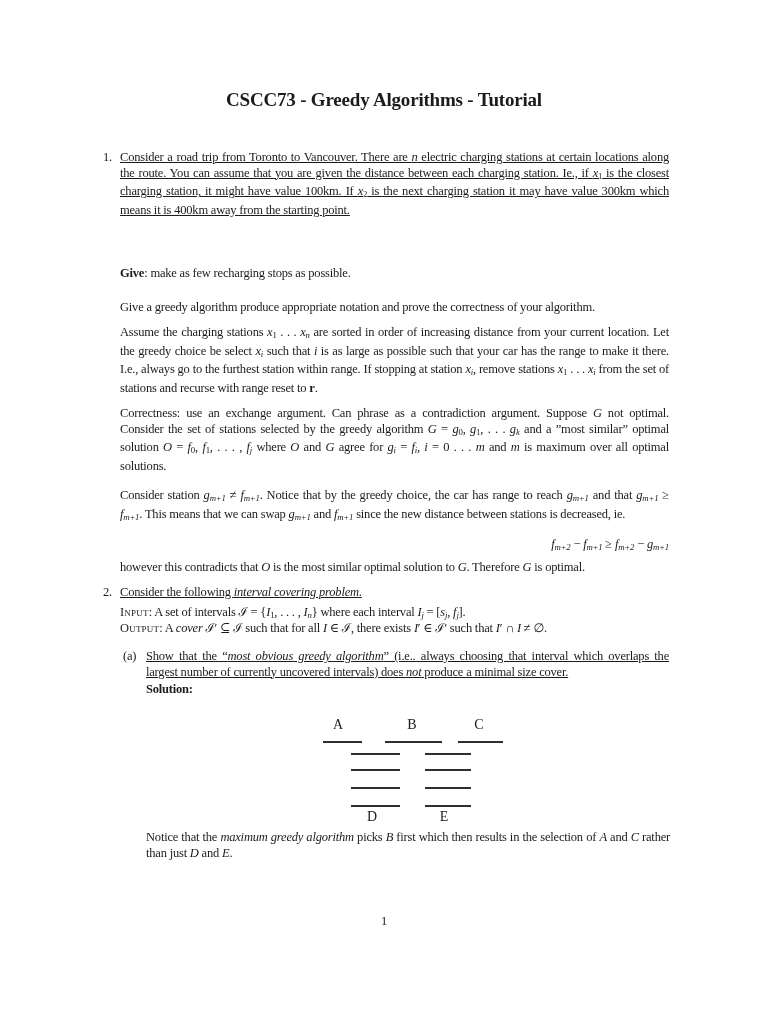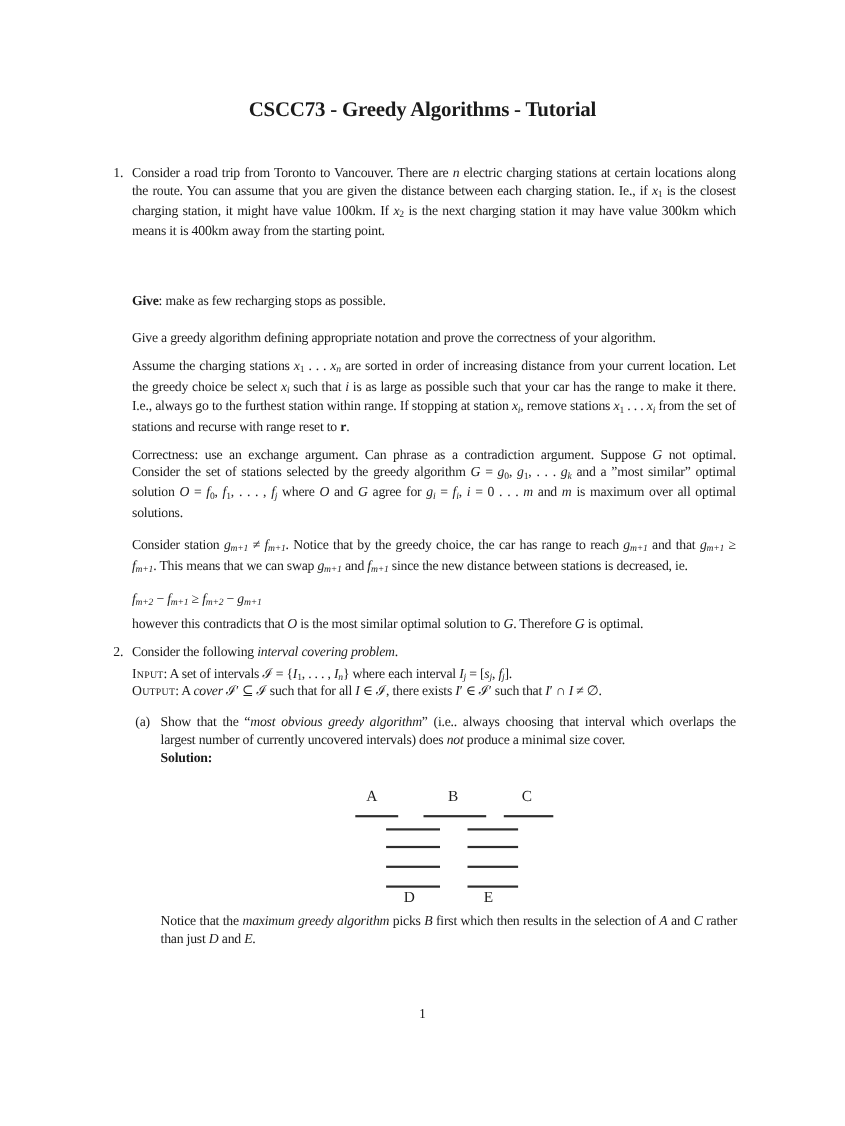--- a/index.html
+++ b/index.html
@@ -11,21 +11,21 @@
   }
   .page { position:relative; width:728px; height:1024px; background:#ffffff; overflow:hidden; }
   .blk {
     position:absolute;
     font-size:12.5px; line-height:15.5px; letter-spacing:-0.2px;
     text-align:justify;
   }
   .row { display:flex; }
   .num  { width:17px; flex:none; }
   .numa { width:23px; flex:none; }
-  .txt { flex:1; text-align:justify; }
+  .txt { flex:1; text-align:justify;text-decoration:underline; }
   .title {
     position:absolute; top:89px; left:100px; width:568px;
     text-align:center; font-size:19px; font-weight:bold; letter-spacing:-0.2px;
   }
   .center { text-align:center; }
   .i   { font-style:italic; }
   .b   { font-weight:bold; }
   .sub  { font-size:70%; vertical-align:-0.25em; }
   .subi { font-size:70%; vertical-align:-0.25em; font-style:italic; }
   .sc  { font-variant:small-caps; letter-spacing:0.2px; }
@@ -44,29 +44,29 @@
 
 
   <div class="blk row" style="top:150px; left:103px; width:566px;">
     <span class="num">1.</span>
     <div class="txt">Consider a road trip from Toronto to Vancouver. There are <span class="i">n</span> electric charging stations at certain locations along the route. You can assume that you are given the distance between each charging station. Ie., if <span class="i">x</span><span class="sub">1</span> is the closest charging station, it might have value 100km. If <span class="i">x</span><span class="sub">2</span> is the next charging station it may have value 300km which means it is 400km away from the starting point.</div>
   </div>
 
 
   <div class="blk" style="top:266px; left:120px; width:549px;"><span class="b">Give</span>: make as few recharging stops as possible.</div>
 
-  <div class="blk" style="top:300px; left:120px; width:549px;">Give a greedy algorithm defining appropriate notation and prove the correctness of your algorithm.</div>
+  <div class="blk" style="top:300px; left:120px; width:549px;">Give a greedy algorithm produce appropriate notation and prove the correctness of your algorithm.</div>
 
   <div class="blk" style="top:325px; left:120px; width:549px;">Assume the charging stations <span class="i">x</span><span class="sub">1</span> . . . <span class="i">x</span><span class="subi">n</span> are sorted in order of increasing distance from your current location. Let the greedy choice be select <span class="i">x</span><span class="subi">i</span> such that <span class="i">i</span> is as large as possible such that your car has the range to make it there. I.e., always go to the furthest station within range. If stopping at station <span class="i">x</span><span class="subi">i</span>, remove stations <span class="i">x</span><span class="sub">1</span> . . . <span class="i">x</span><span class="subi">i</span> from the set of stations and recurse with range reset to <span class="b">r</span>.</div>
 
   <div class="blk" style="top:406px; left:120px; width:549px;">Correctness: use an exchange argument. Can phrase as a contradiction argument. Suppose <span class="i">G</span> not optimal. Consider the set of stations selected by the greedy algorithm <span class="i">G</span> = <span class="i">g</span><span class="sub">0</span>, <span class="i">g</span><span class="sub">1</span>, . . . <span class="i">g</span><span class="subi">k</span> and a ”most similar” optimal solution <span class="i">O</span> = <span class="i">f</span><span class="sub">0</span>, <span class="i">f</span><span class="sub">1</span>, . . . , <span class="i">f</span><span class="subi">j</span> where <span class="i">O</span> and <span class="i">G</span> agree for <span class="i">g</span><span class="subi">i</span> = <span class="i">f</span><span class="subi">i</span>, <span class="i">i</span> = 0 . . . <span class="i">m</span> and <span class="i">m</span> is maximum over all optimal solutions.</div>
 
   <div class="blk" style="top:488px; left:120px; width:549px;">Consider station <span class="i">g</span><span class="subi">m+1</span> ≠ <span class="i">f</span><span class="subi">m+1</span>. Notice that by the greedy choice, the car has range to reach <span class="i">g</span><span class="subi">m+1</span> and that <span class="i">g</span><span class="subi">m+1</span> ≥ <span class="i">f</span><span class="subi">m+1</span>. This means that we can swap <span class="i">g</span><span class="subi">m+1</span> and <span class="i">f</span><span class="subi">m+1</span> since the new distance between stations is decreased, ie.</div>
 
-  <div class="blk center" style="top:537px; left:120px; width:549px; text-align:left;"><span class="i">f</span><span class="subi">m+2</span> − <span class="i">f</span><span class="subi">m+1</span> ≥ <span class="i">f</span><span class="subi">m+2</span> − <span class="i">g</span><span class="subi">m+1</span></div>
+  <div class="blk center" style="top:537px; left:120px; width:549px; text-align:right;"><span class="i">f</span><span class="subi">m+2</span> − <span class="i">f</span><span class="subi">m+1</span> ≥ <span class="i">f</span><span class="subi">m+2</span> − <span class="i">g</span><span class="subi">m+1</span></div>
 
   <div class="blk" style="top:560px; left:120px; width:549px;">however this contradicts that <span class="i">O</span> is the most similar optimal solution to <span class="i">G</span>. Therefore <span class="i">G</span> is optimal.</div>
 
   <div class="blk row" style="top:585px; left:103px; width:566px;">
     <span class="num">2.</span>
     <div class="txt">Consider the following <span class="i">interval covering problem</span>.</div>
   </div>
 
   <div class="blk" style="top:605px; left:120px; width:549px; text-align:left;"><span class="sc">Input</span>: A set of intervals <span class="scr">ℐ</span> = {<span class="i">I</span><span class="sub">1</span>, . . . , <span class="i">I</span><span class="subi">n</span>} where each interval <span class="i">I</span><span class="subi">j</span> = [<span class="i">s</span><span class="subi">j</span>, <span class="i">f</span><span class="subi">j</span>].</div>
 

